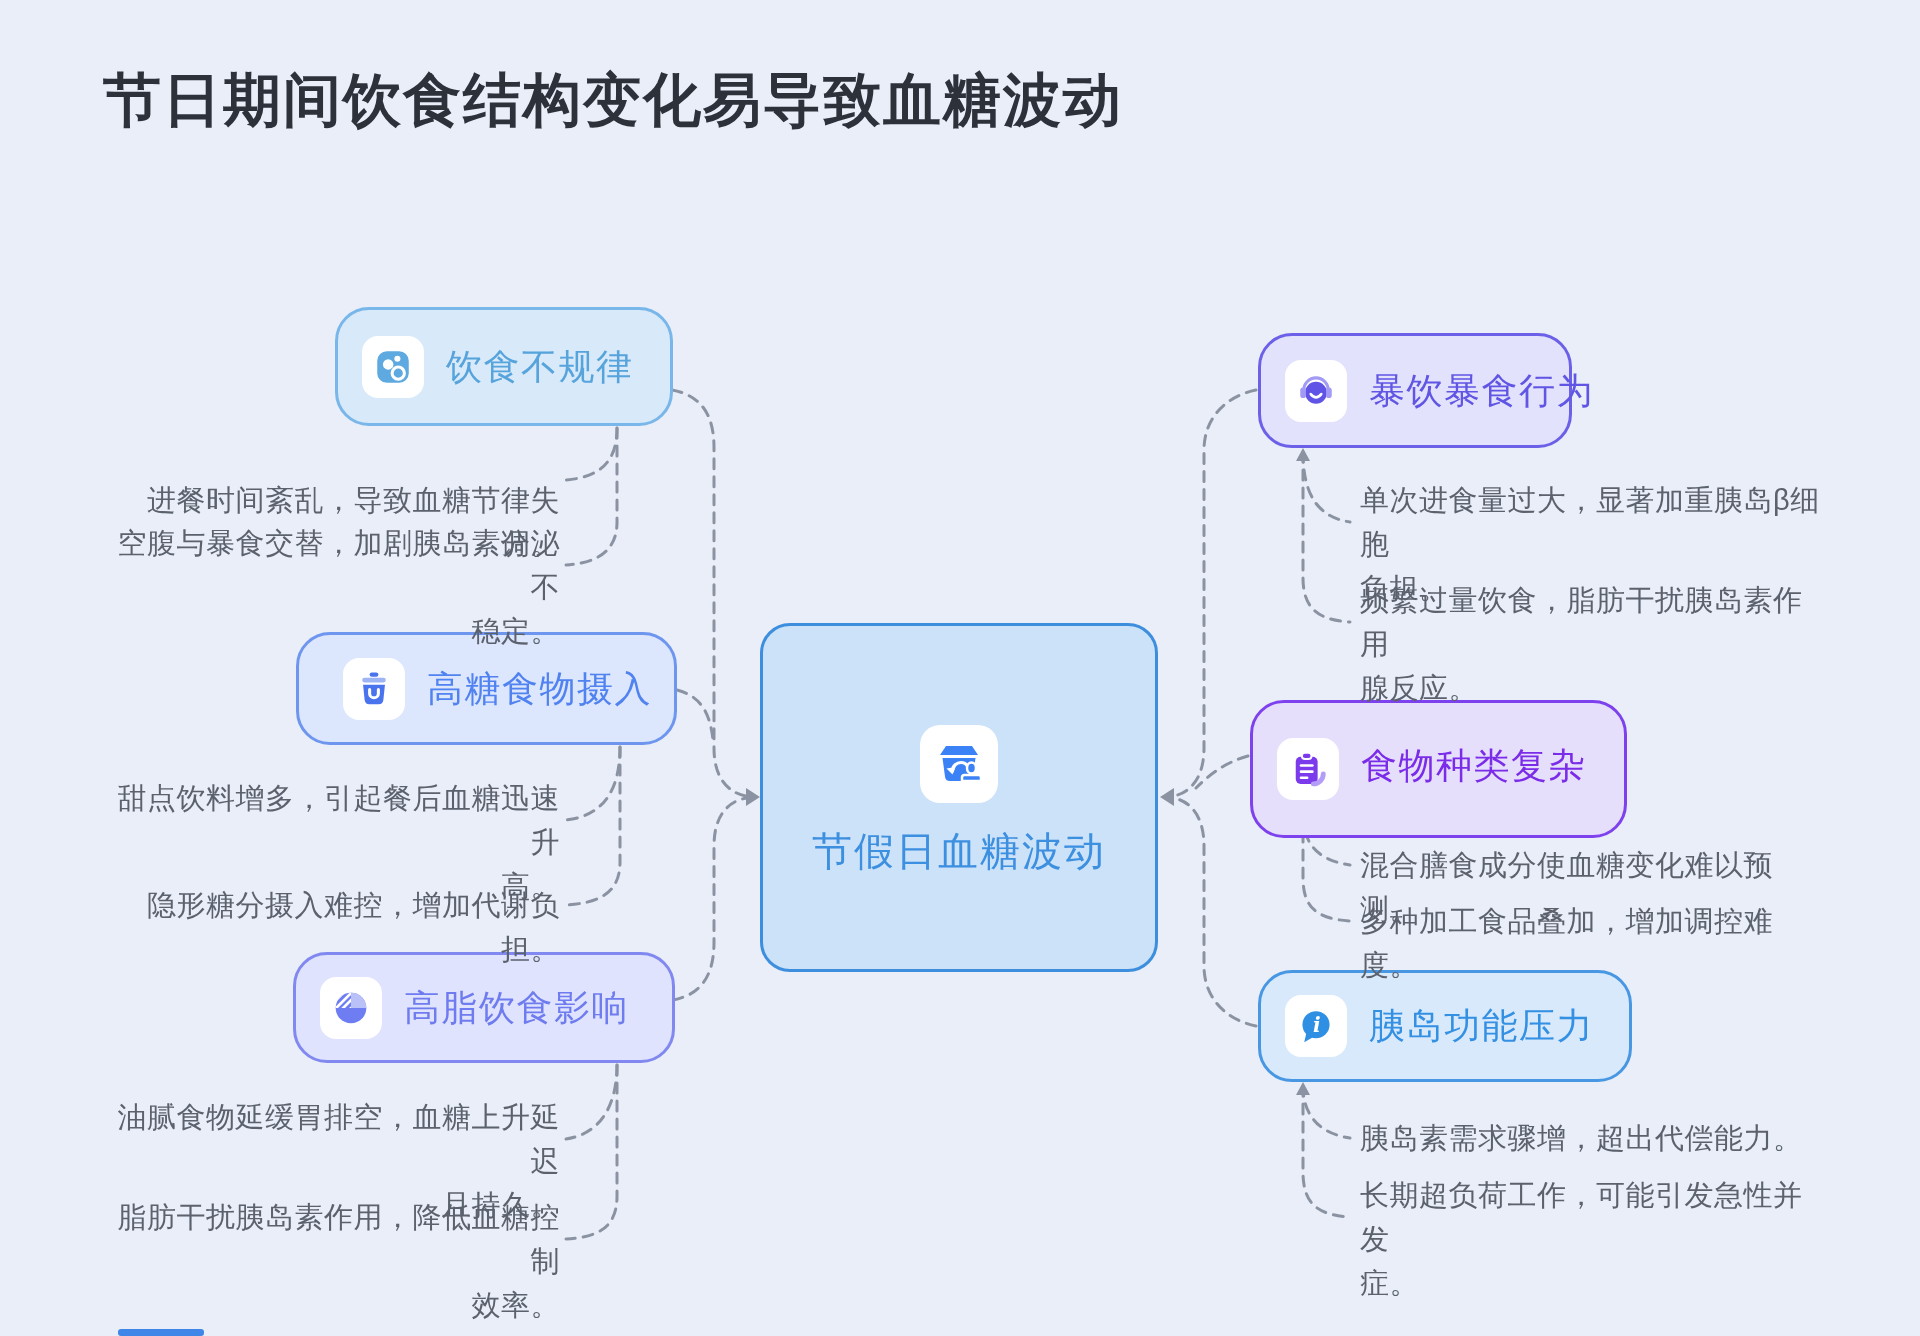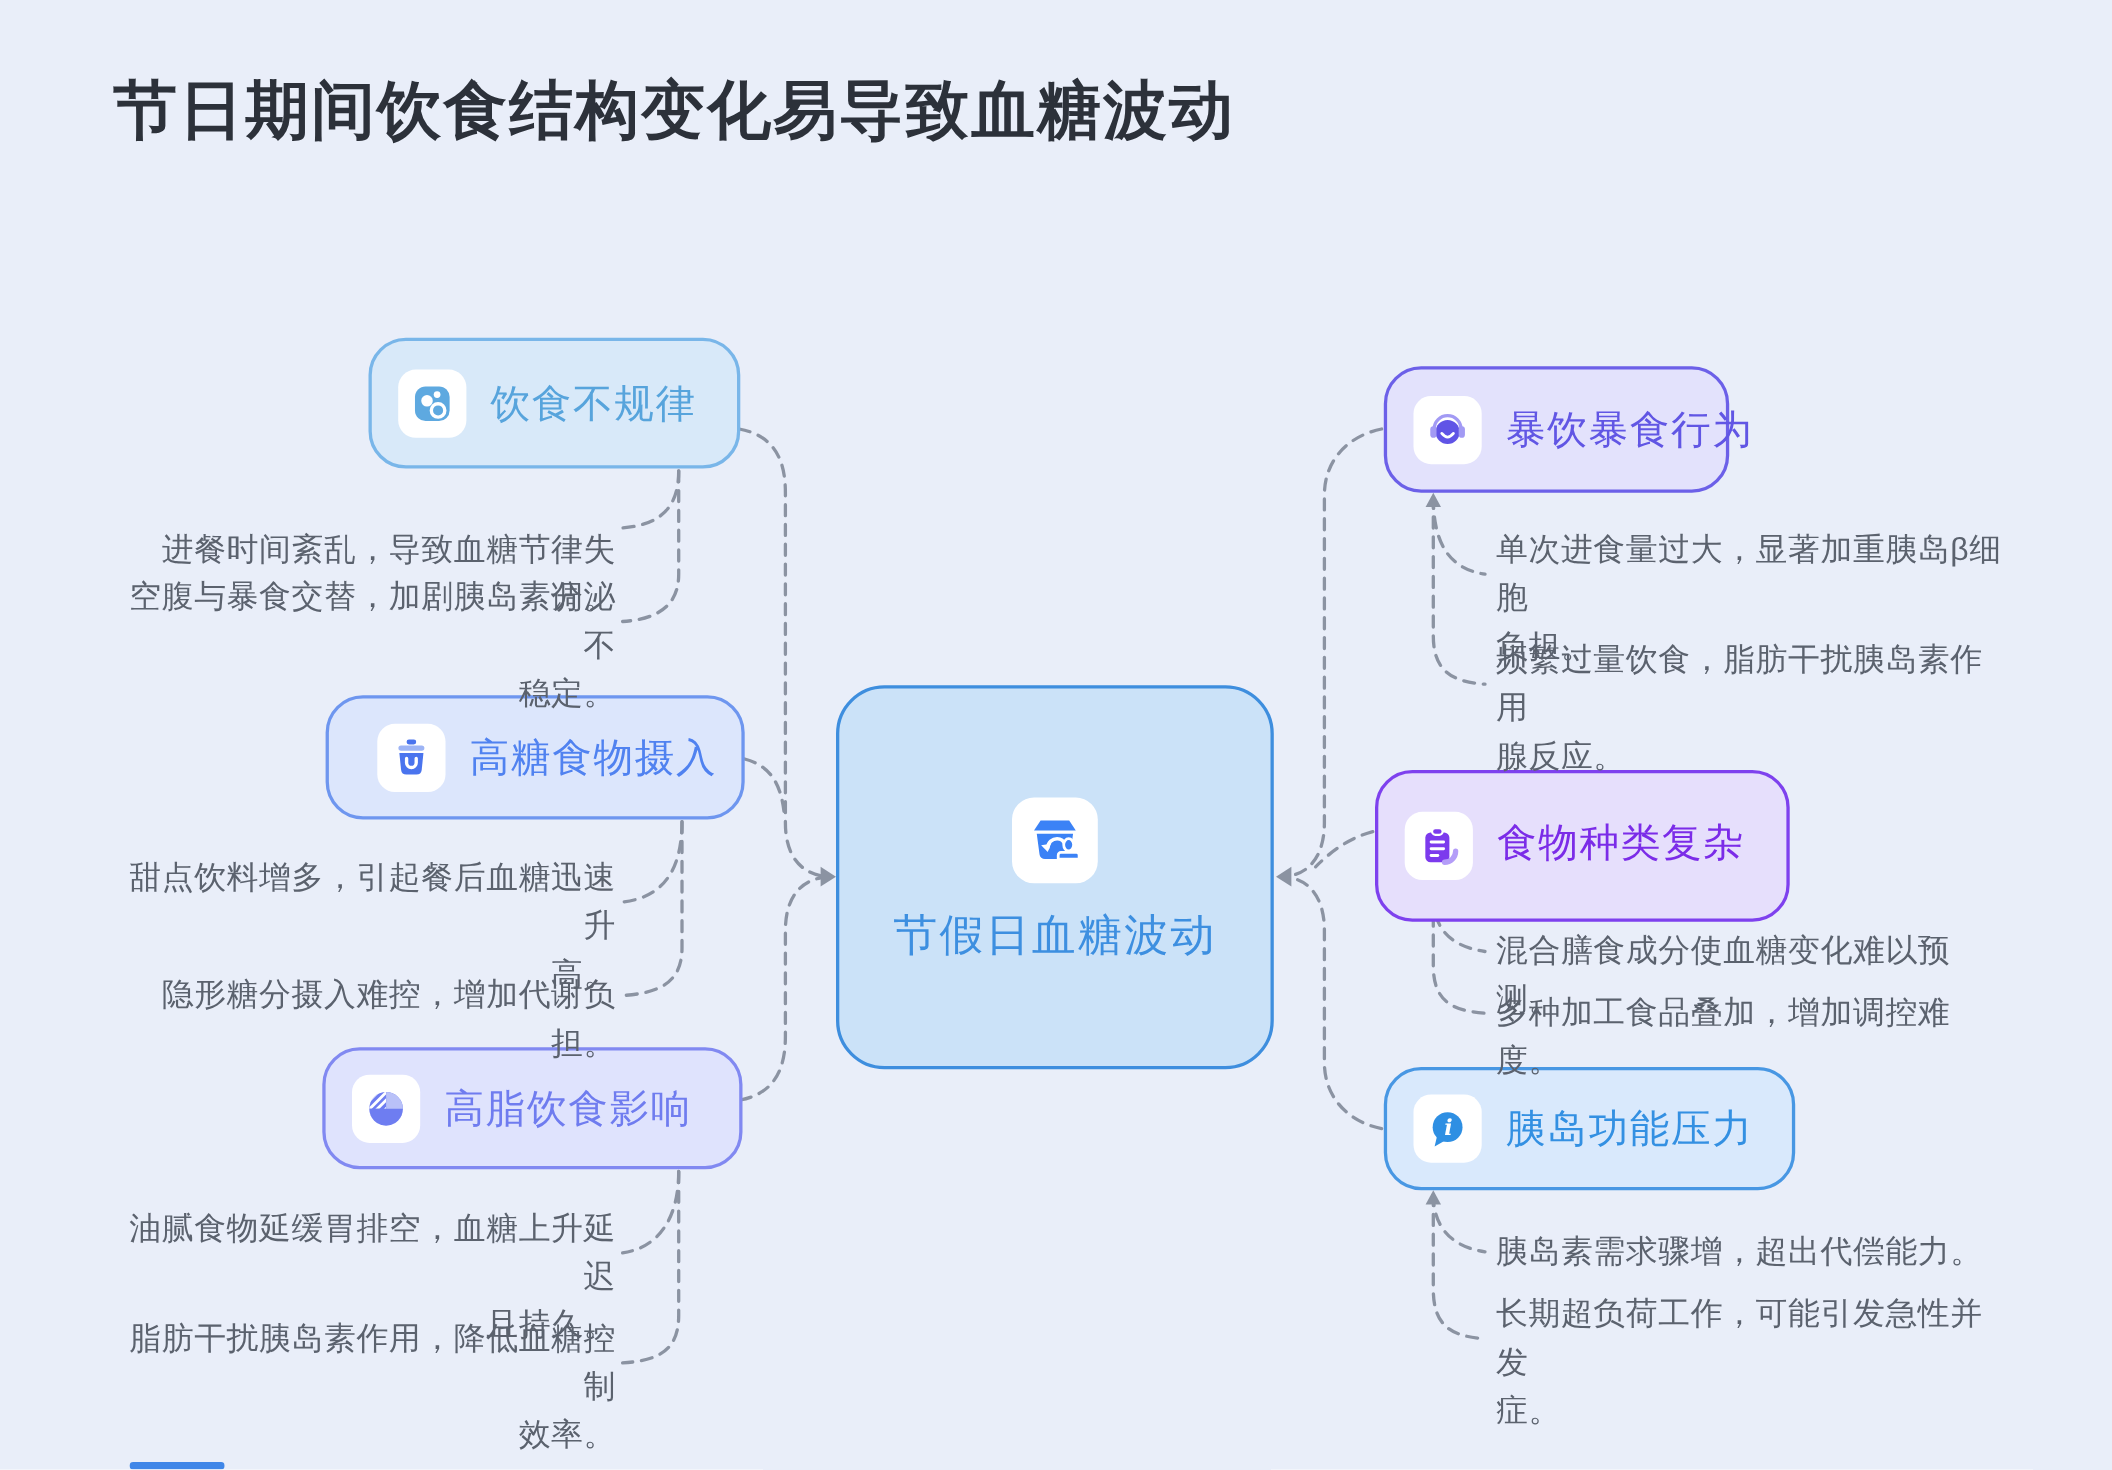--- a/index.html
+++ b/index.html
@@ -89,21 +89,21 @@
     <path class="connector" d="M 1303 452 L 1303 578 C 1303 610 1320 620 1350 622"></path>
     <polygon class="arrowhead" points="1303,448 1296,461 1310,461"></polygon>
     <path class="connector" d="M 1303 814 C 1303 842 1316 860 1350 865"></path>
     <path class="connector" d="M 1303 814 L 1303 878 C 1303 910 1320 919 1350 921"></path>
     <polygon class="arrowhead" points="1303,810 1296,823 1310,823"></polygon>
     <path class="connector" d="M 1303 1086 C 1303 1112 1316 1133 1350 1138"></path>
     <path class="connector" d="M 1303 1086 L 1303 1172 C 1303 1206 1320 1215 1350 1217"></path>
     <polygon class="arrowhead" points="1303,1082 1296,1095 1310,1095"></polygon>
   </svg>
 
-  <div id="center-node" style="left: 760px; top: 623px; width: 398px; height: 349px; --bg: #cbe2f8; --bd: #3e8ede; --fg: #3d8fe0;">
+  <div id="center-node" style="left: 760px; top: 623px; width: 398px; height: 349px; border-radius: 30px; --bg: #cbe2f8; --bd: #3e8ede; --fg: #3d8fe0;">
     <div class="icon-tile">
       <svg width="52" height="52" viewBox="0 0 52 52">
         <path fill="#3b82f6" d="M13 8 h26 l6 9 H7 z"></path>
         <path fill="#3b82f6" d="M9.5 20 L42.5 20 L40 38.5 A5 5 0 0 1 35 43 L17 43 A5 5 0 0 1 12 38.5 Z"></path>
         <path fill="none" stroke="#ffffff" stroke-width="3.2" stroke-linecap="round" d="M19.5 33 C19.5 27.5 24 24.5 28 24.5 C31.5 24.5 34 26.5 35 29.5"></path>
         <path fill="#ffffff" d="M19.5 36.5 L13.5 30.5 L22.5 29 Z"></path>
         <ellipse cx="38.5" cy="30" rx="4.5" ry="5.5" fill="#3b82f6" stroke="#ffffff" stroke-width="2.5"></ellipse>
         <path d="M31.5 37 h14 a2.5 2.5 0 0 1 2.5 2.5 V43 h-19 v-3.5 a2.5 2.5 0 0 1 2.5-2.5 z" fill="#3b82f6" stroke="#ffffff" stroke-width="2.5"></path>
       </svg>
     </div>

